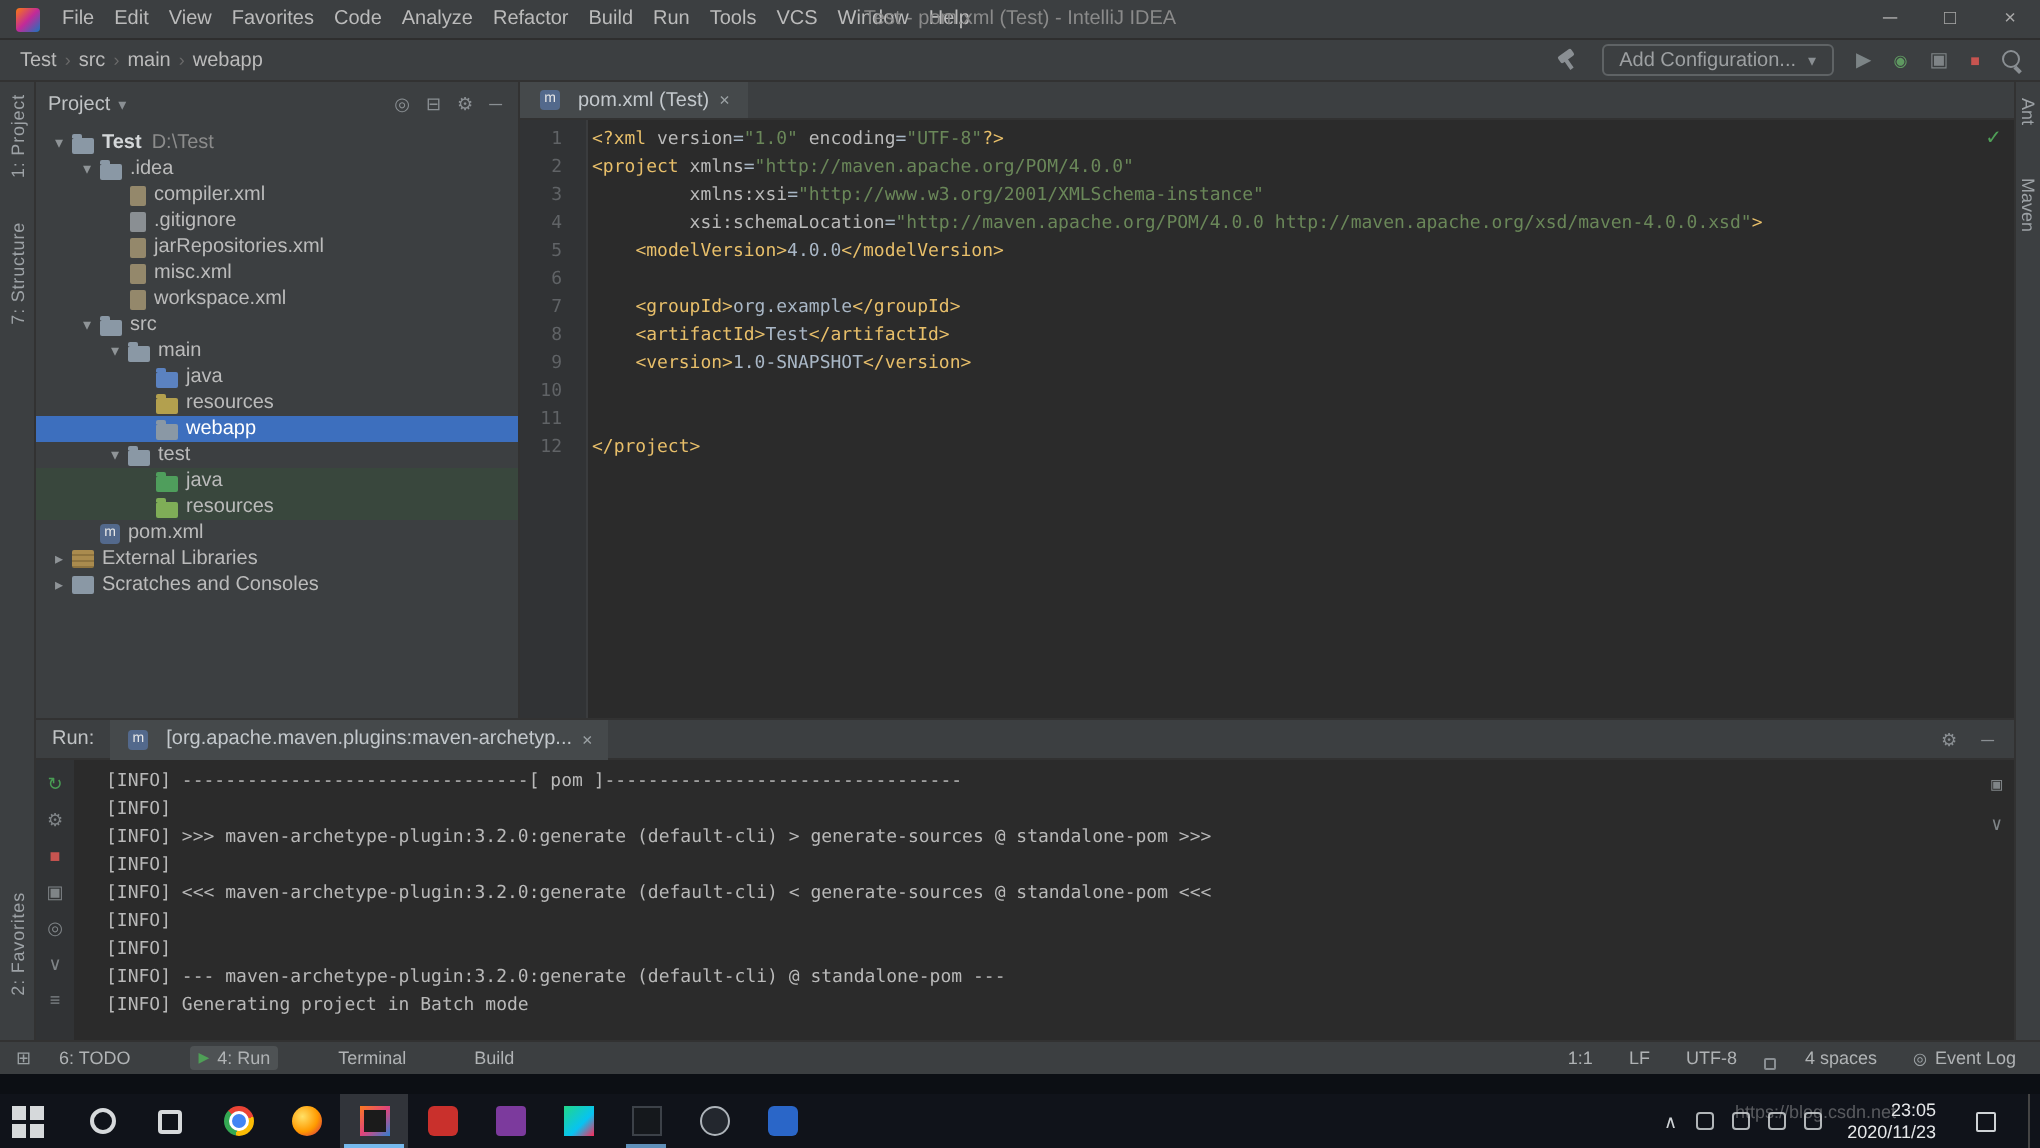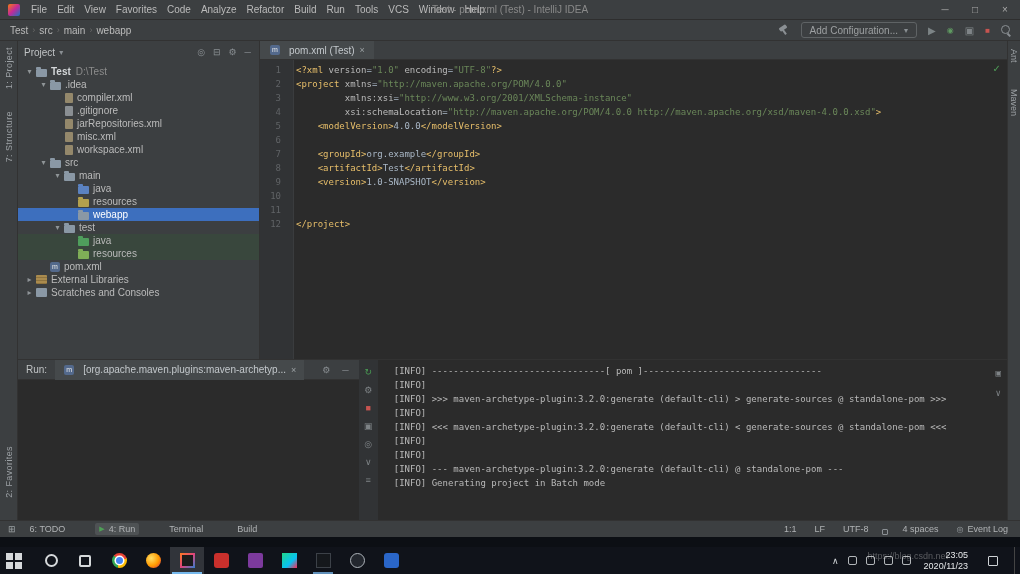--- a/index.html
+++ b/index.html
@@ -80,21 +80,21 @@
   .code-row{display:flex;height:14px;line-height:14px;font-family:"DejaVu Sans Mono",monospace;font-size:9px}
   .ln{width:28px;flex:0 0 auto;text-align:right;padding-right:7px;color:#606366}
   .code-text{white-space:pre;padding-left:8px}
   .c-tag{color:#e8bf6a}
   .c-attr{color:#bababa}
   .c-str{color:#6a8759}
   .c-plain{color:#a9b7c6}
   .inspect-ok{position:absolute;top:3px;right:6px;color:#4f9f57;font-size:10px}
 
   
-  .run-panel{height:161px;border-top:1px solid #323232;background:#2b2b2b;display:flex;flex-direction:row;flex:0 0 auto}
+  .run-panel{height:161px;border-top:1px solid #323232;background:#2b2b2b;display:flex;flex-direction:column;flex:0 0 auto}
   .run-header{height:20px;background:#3c3f41;border-bottom:1px solid #323232;display:flex;align-items:center;font-size:10px;padding:0 8px 0 8px;gap:8px;flex:0 0 auto}
   .run-label{color:#c0c3c5}
   .run-tab{height:20px;display:flex;align-items:center;gap:5px;background:#45494b;padding:0 8px;color:#c3c8cc}
   .run-body{flex:1;display:flex;min-height:0}
   .run-strip{width:19px;background:#313335;display:flex;flex-direction:column;align-items:center;padding-top:4px;gap:2px;flex:0 0 auto}
   .rs-icon{font-size:9px;height:16px;line-height:16px}
   .console{flex:1;font-family:"DejaVu Sans Mono",monospace;font-size:9px;line-height:14px;color:#b9b9b9;padding:4px 0 0 16px;overflow:hidden;position:relative}
   .console-line{white-space:pre;height:14px}
   .console-float{position:absolute;right:6px;top:6px;display:flex;flex-direction:column;gap:6px;color:#7f8487;font-size:9px}
 

